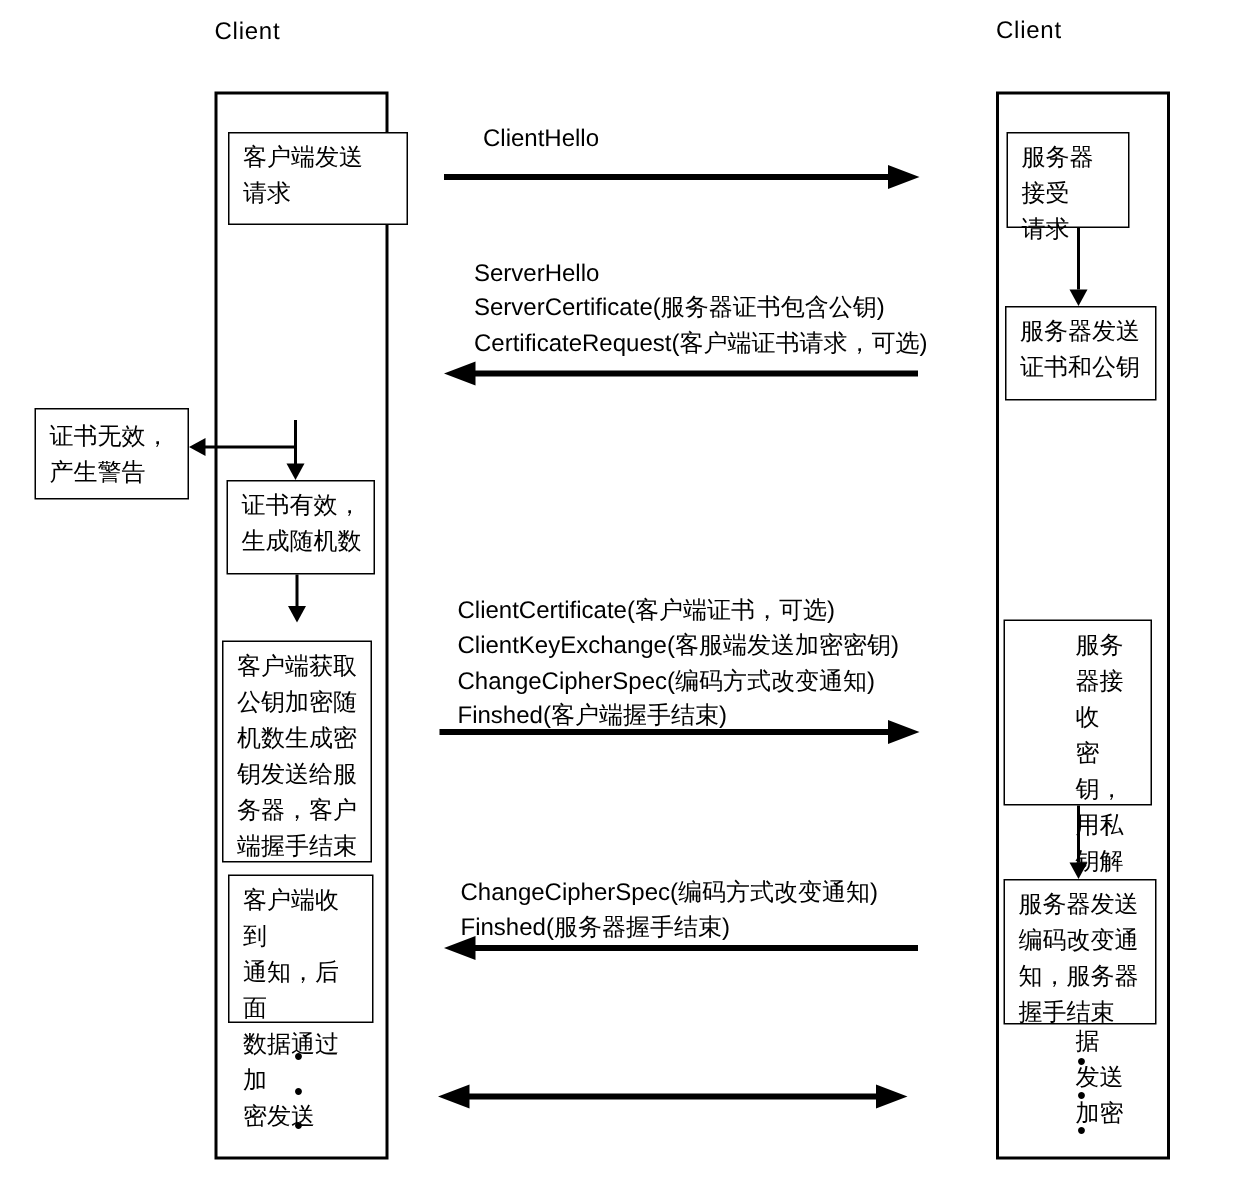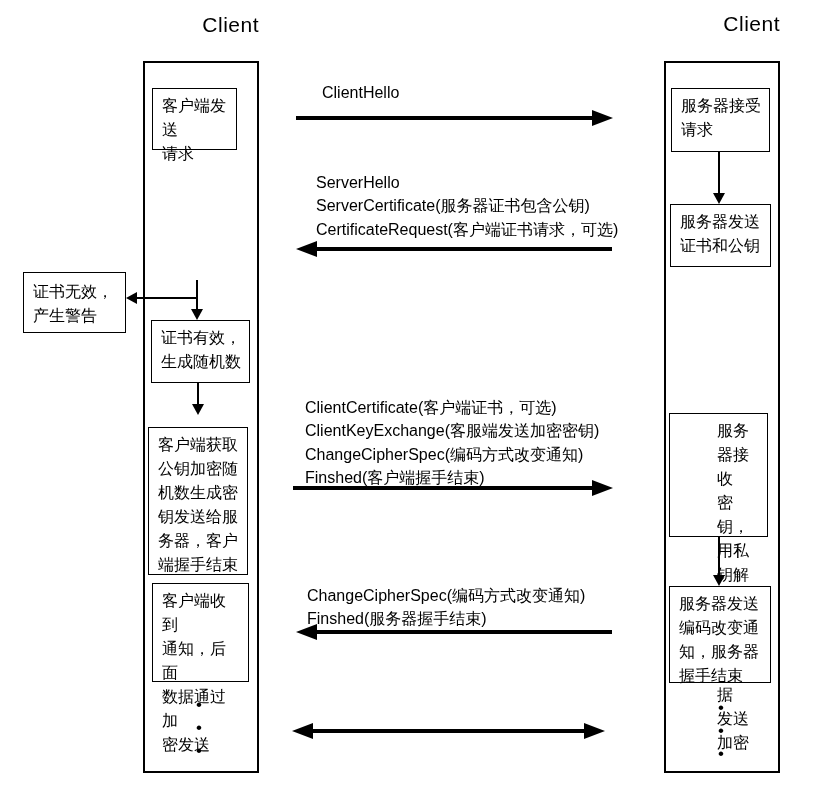--- a/index.html
+++ b/index.html
@@ -1,21 +1,21 @@
 <!DOCTYPE html>
 <html><head>
 <meta charset="utf-8">
 <style>
   html,body{margin:0;padding:0;background:#ffffff;}
   .canvas{
     position:relative;width:830px;height:795px;background:#ffffff;
     font-family:"Liberation Sans","DejaVu Sans",sans-serif;color:#000;
     overflow:hidden;
   }
-  .title{position:absolute;font-size:21px;text-align:right;letter-spacing:.5px;}
+  .title{position:absolute;font-size:16px;text-align:left;letter-spacing:.5px;}
   .lifeline{position:absolute;border:2px solid #000;background:#fff;box-sizing:border-box;}
   .node{
     position:absolute;border:1.5px solid #000;background:#fff;box-sizing:border-box;
     font-size:16px;line-height:24px;padding:5px 8px 0 9px;white-space:pre-line;
   }
   .msg{position:absolute;font-size:16px;line-height:23.4px;white-space:pre-line;}
   .shaft-h{position:absolute;height:4px;background:#000;}
   .shaft-h-thin{position:absolute;height:2px;background:#000;}
   .shaft-v{position:absolute;width:2px;background:#000;}
   .head-right{position:absolute;width:0;height:0;
@@ -36,39 +36,39 @@
 <body>
 
 <div class="canvas">
 
   <div class="title" style="left:143px;top:13px;width:116px;">Client</div>
   <div class="title" style="left:664px;top:12px;width:116px;">Client</div>
 
   <div class="lifeline" style="left:143px;top:61px;width:116px;height:712px;"></div>
   <div class="lifeline" style="left:664px;top:61px;width:116px;height:712px;"></div>
 
-  <div class="node" style="left:152px;top:88px;width:85px;height:62px;">客户端发送
+  <div class="node" style="left:152px;top:88px;width:120px;height:62px;">客户端发送
 请求</div>
   <div class="node" style="left:151px;top:320px;width:99px;height:63px;">证书有效，
 生成随机数</div>
   <div class="node" style="left:148px;top:415px;width:100px;height:148px;margin-top:12px;">客户端获取
 公钥加密随
 机数生成密
 钥发送给服
 务器，客户
 端握手结束</div>
   <div class="node" style="left:152px;top:583px;width:97px;height:99px;">客户端收到
 通知，后面
 数据通过加
 密发送</div>
 
   <div class="node" style="left:23px;top:272px;width:103px;height:61px;padding-top:7px;">证书无效，
 产生警告</div>
 
-  <div class="node" style="left:671px;top:88px;width:99px;height:64px;">服务器接受
+  <div class="node" style="left:671px;top:88px;width:82px;height:64px;">服务器接受
 请求</div>
   <div class="node" style="left:670px;top:204px;width:101px;height:63px;">服务器发送
 证书和公钥</div>
   <div class="node" style="left:669px;top:413px;width:99px;height:124px;padding-left:47px;">服务器接收
 密钥，用私
 钥解密，用
 于后面数据
 发送加密</div>
   <div class="node" style="left:669px;top:586px;width:102px;height:97px;">服务器发送
 编码改变通

